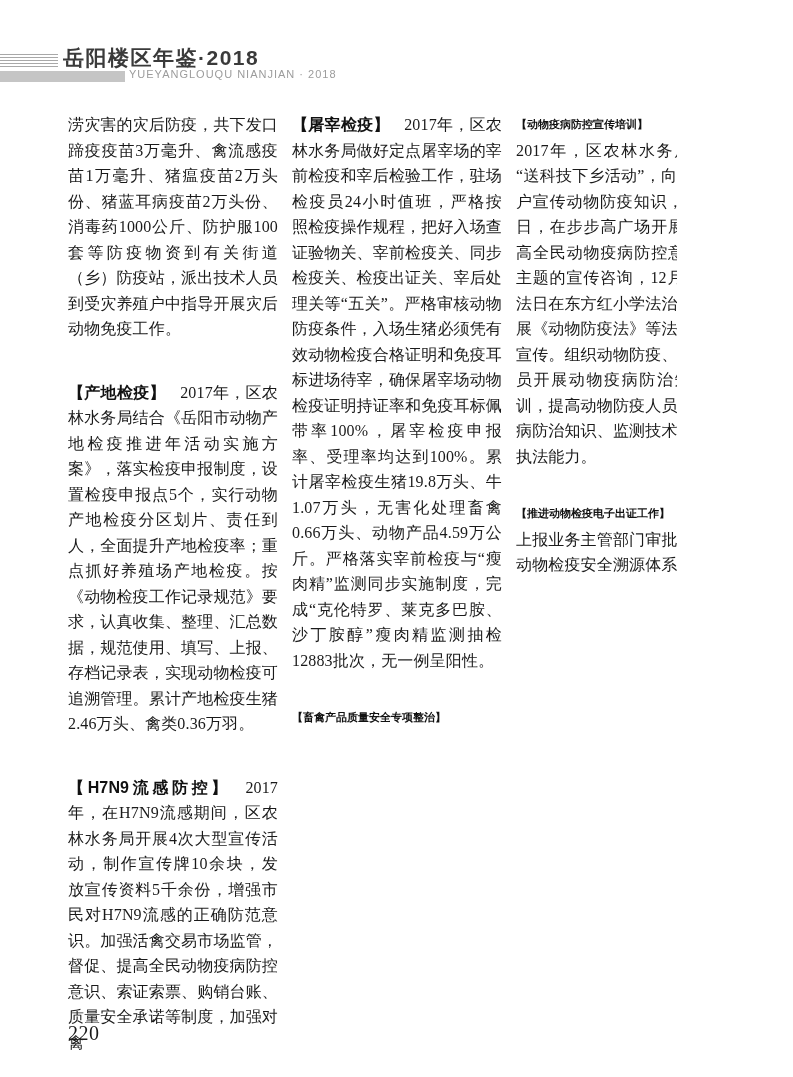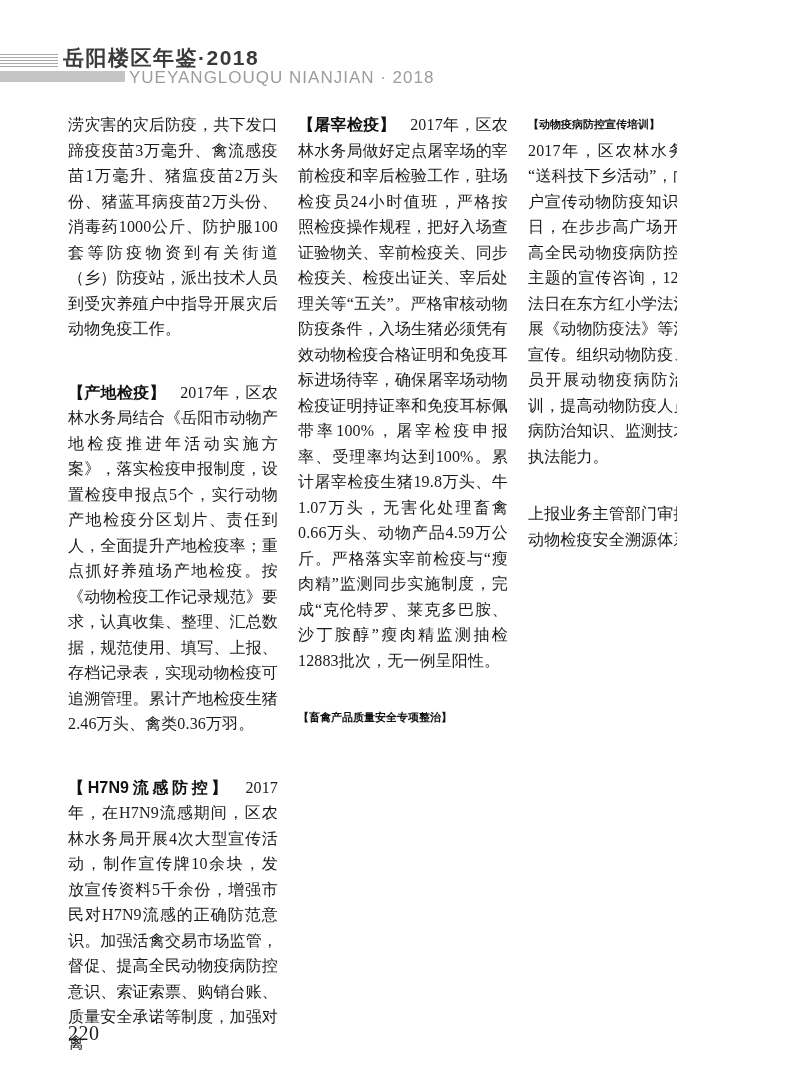--- a/index.html
+++ b/index.html
@@ -20,26 +20,26 @@
     font-family:"Liberation Sans","DejaVu Sans",sans-serif;
     font-size:21px;font-weight:600;color:#3a3a3a;letter-spacing:1.5px;
     white-space:nowrap;
   }
   .hdr-bar{
     position:absolute;left:0;top:71px;width:125px;height:11px;background:#c5c5c5;
   }
   .hdr-sub{
     position:absolute;left:129px;top:68px;
     font-family:"Liberation Sans","DejaVu Sans",sans-serif;
-    font-size:17px;color:#9c9c9c;letter-spacing:1px;white-space:nowrap;
+    font-size:11px;color:#9c9c9c;letter-spacing:1px;white-space:nowrap;
   }
   
   .content{
     position:absolute;left:68px;top:112px;width:664px;
-    display:flex;gap:20px;
+    display:flex;gap:14px;
   }
   .col{width:210px;flex:0 0 210px;}
   .blk{
     font-size:16px;line-height:25.5px;letter-spacing:0.15px;
     text-align:justify;color:#1a1a1a;
   }
   .blk + .blk{margin-top:38px;}
   .blk.gap-lg{margin-top:32px;}
   .sec-head{
     font-family:"Liberation Sans","DejaVu Sans",sans-serif;
@@ -92,21 +92,21 @@
       <div class="blk gap-lg">
         <span class="head-line">【畜禽产品质量安全专项整治】</span>
       </div>
     </div>
 
     <div class="col">
       <div class="blk">
         <span class="head-line">【动物疫病防控宣传培训】</span><span>2017年，区农林水务局结合“送科技下乡活动”，向养殖大户宣传动物防疫知识，3月15日，在步步高广场开展以“提高全民动物疫病防控意识”为主题的宣传咨询，12月4日普法日在东方红小学法治长廊开展《动物防疫法》等法律法规宣传。组织动物防疫、检疫人员开展动物疫病防治知识培训，提高动物防疫人员畜禽疫病防治知识、监测技术水平和执法能力。</span>
       </div>
       <div class="blk gap-lg">
-        <span>上报业务主管部门审批，建立动物检疫安全溯源体系，派驻</span>
+        <span class="head-line">【推进动物检疫电子出证工作】</span><span>上报业务主管部门审批，建立动物检疫安全溯源体系，派驻</span>
       </div>
     </div>
 
   </div>
 
   <div class="pageno">220</div>
 
 </div>
 
 </body></html>

